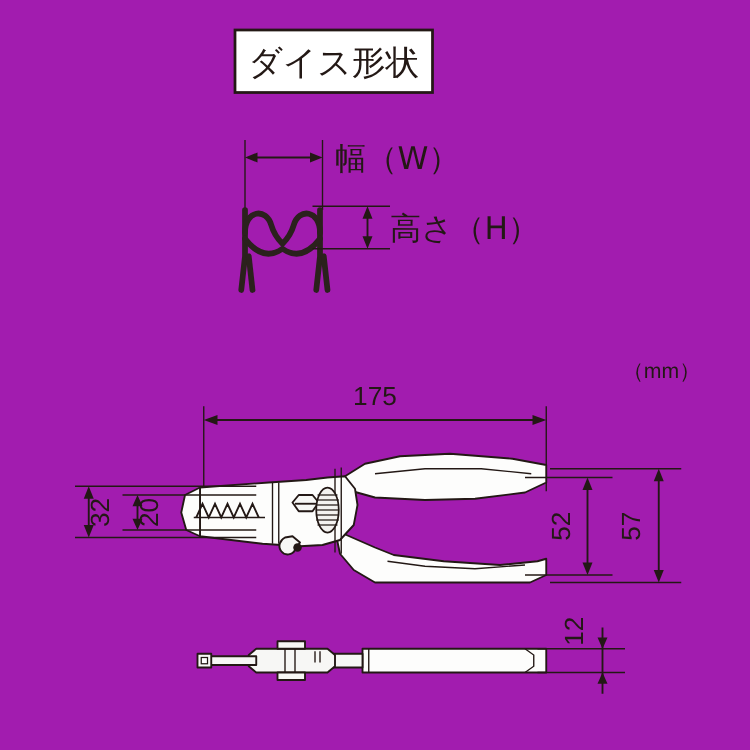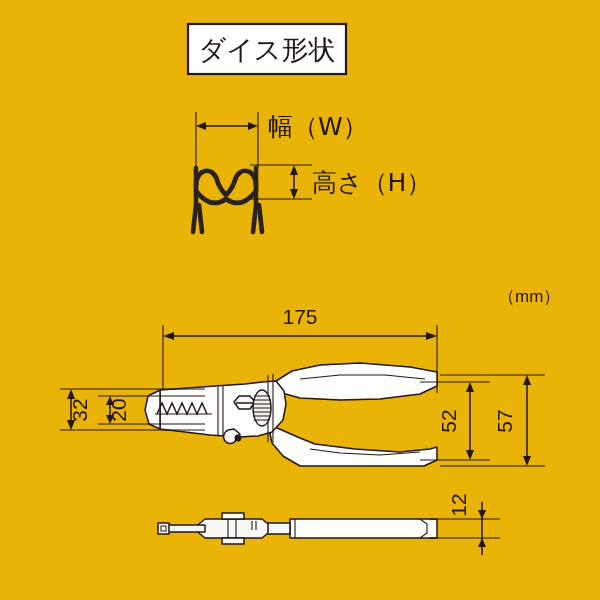--- a/index.html
+++ b/index.html
@@ -8,21 +8,21 @@
     padding: 0;
     background: #ffffff;
   }
   body {
     font-family: "Liberation Sans", sans-serif;
   }
   #page {
     position: relative;
     width: 600px;
     height: 600px;
-    background: #eab308;
+    background: #a21caf;
     overflow: hidden;
   }
   #page svg {
     position: absolute;
     top: 0;
     left: 0;
     display: block;
   }
   .dim-text {
     font-family: "Liberation Sans", sans-serif;

